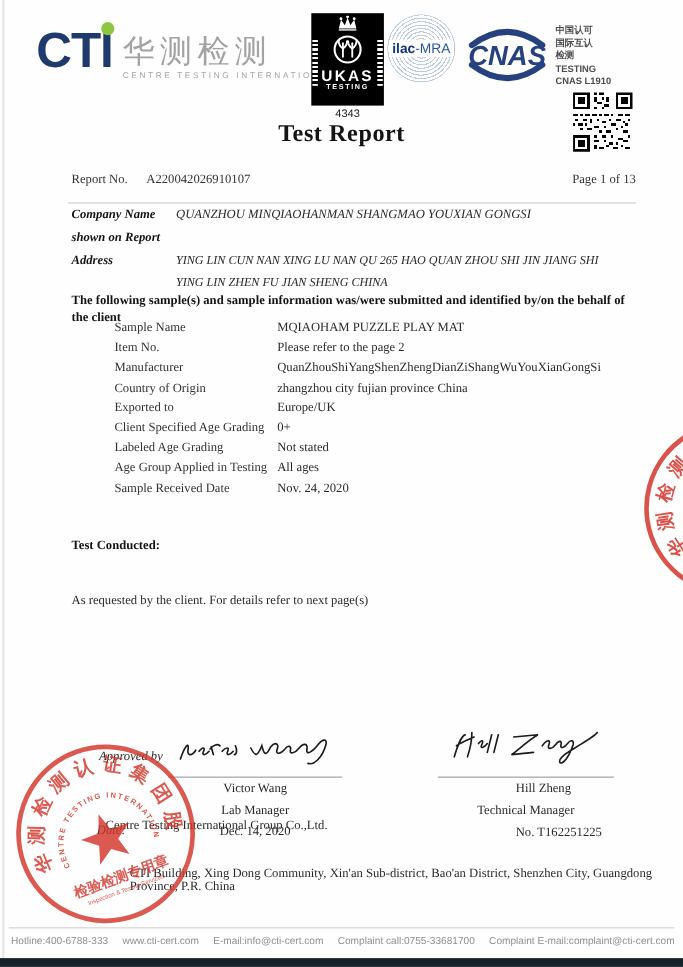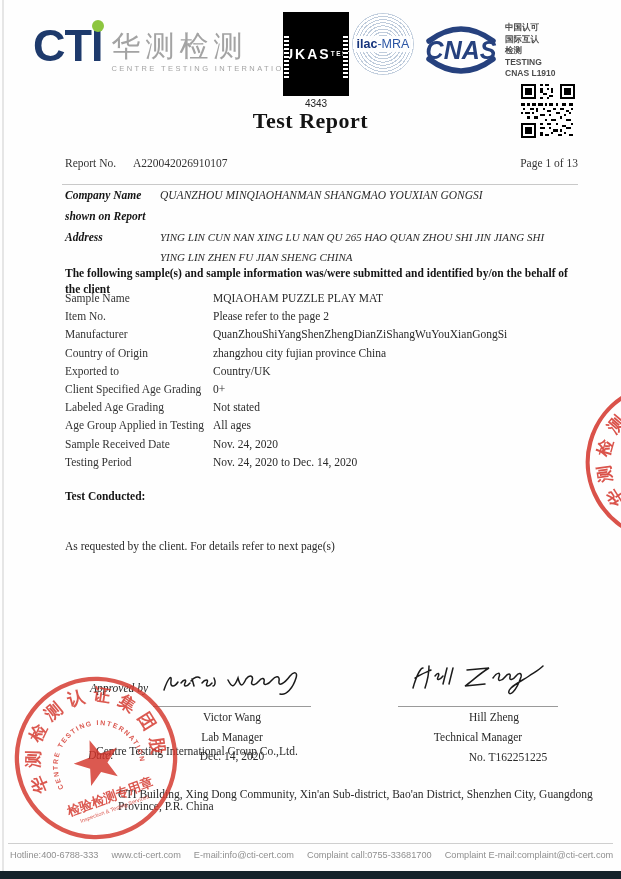--- a/index.html
+++ b/index.html
@@ -11,21 +11,21 @@
   
   .cti-logo{position:absolute;left:33px;top:22px;display:flex;align-items:flex-start;}
   .cti-word{position:relative;font-family:"Liberation Sans",sans-serif;font-weight:bold;
             font-size:45px;line-height:48px;color:#1e3a6c;letter-spacing:-1px;}
   .cti-dot{position:absolute;right:-1px;top:-2px;width:12px;height:12px;border-radius:50%;background:#8dc63f;}
   .cti-right{margin-left:9px;padding-top:9px;}
   .cti-cn{font-size:29px;line-height:30px;color:#a3a3a3;letter-spacing:5px;font-family:"DejaVu Sans",sans-serif;}
   .cti-sub{font-family:"Liberation Sans",sans-serif;font-size:7.5px;color:#a3a3a3;letter-spacing:2.4px;margin-top:3px;}
 
   .ukas{position:absolute;left:283px;top:12px;width:66px;height:84px;background:#000;color:#fff;
-        display:flex;flex-direction:row;align-items:center;}
+        display:flex;flex-direction:column;align-items:center;}
   .ukas .ticks{position:absolute;top:22px;width:5px;height:44px;
         background:repeating-linear-gradient(#000 0 2px,#fff 2px 4px);}
   .ukas .t-l{left:1px;} .ukas .t-r{right:1px;}
   .ukas-word{font-family:"Liberation Sans",sans-serif;font-weight:bold;font-size:14px;letter-spacing:2px;line-height:14px;}
   .ukas-sub{font-family:"Liberation Sans",sans-serif;font-weight:bold;font-size:6.5px;letter-spacing:1.5px;line-height:8px;}
   .ukas-num{position:absolute;left:283px;top:98px;width:66px;text-align:center;
             font-family:"Liberation Sans",sans-serif;font-size:10px;color:#222;}
 
   .ilac{position:absolute;left:352px;top:13px;width:62px;height:62px;border-radius:50%;
         background:repeating-radial-gradient(circle at 50% 50%, #ffffff 0 2.1px, #bfccdc 2.1px 3.1px);
@@ -51,21 +51,21 @@
 
   
   .abs{position:absolute;white-space:nowrap;font-size:11.5px;font-style:italic;}
   .lbl{font-weight:bold;color:#141414;}
   .intro{position:absolute;left:65px;top:266px;width:515px;font-size:11.5px;font-weight:bold;
          color:#141414;line-height:15.5px;white-space:normal;}
 
   
   .sample-table{position:absolute;left:65px;top:292px;width:520px;}
   .sample-row{display:flex;height:18.2px;font-size:11.5px;}
-  .sample-label{width:148px;color:#333;}
+  .sample-label{width:148px;color:#333;margin-left:39px;}
   .sample-value{flex:1;color:#2a2a2a;}
 
   .tc-head{position:absolute;left:65px;top:490px;font-size:11.5px;font-weight:bold;color:#141414;}
   .tc-body{position:absolute;left:65px;top:540px;font-size:11.5px;}
 
   
   .sig-line{position:absolute;height:1px;background:#9a9a9a;}
   .sig-center{position:absolute;text-align:center;font-size:11.5px;color:#2a2a2a;}
   .sig-svg{position:absolute;}
   .sig-svg path{fill:none;stroke:#1b1b1b;stroke-width:1.5;stroke-linecap:round;}
@@ -210,41 +210,37 @@
     <div class="sample-row">
       <span class="sample-label">Manufacturer</span>
       <span class="sample-value">QuanZhouShiYangShenZhengDianZiShangWuYouXianGongSi</span>
     </div>
     <div class="sample-row">
       <span class="sample-label">Country of Origin</span>
       <span class="sample-value">zhangzhou city fujian province China</span>
     </div>
     <div class="sample-row">
       <span class="sample-label">Exported to</span>
-      <span class="sample-value">Country/UK</span>
+      <span class="sample-value">Europe/UK</span>
     </div>
     <div class="sample-row">
       <span class="sample-label">Client Specified Age Grading</span>
       <span class="sample-value">0+</span>
     </div>
     <div class="sample-row">
       <span class="sample-label">Labeled Age Grading</span>
       <span class="sample-value">Not stated</span>
     </div>
     <div class="sample-row">
       <span class="sample-label">Age Group Applied in Testing</span>
       <span class="sample-value">All ages</span>
     </div>
     <div class="sample-row">
       <span class="sample-label">Sample Received Date</span>
       <span class="sample-value">Nov. 24, 2020</span>
-    </div>
-    <div class="sample-row">
-      <span class="sample-label">Testing Period</span>
-      <span class="sample-value">Nov. 24, 2020 to Dec. 14, 2020</span>
     </div>
   </div>
 
   <div class="tc-head">Test Conducted:</div>
   <div class="tc-body">As requested by the client. For details refer to next page(s)</div>
 
   <div class="abs" style="left:90px;top:682px;">Approved by</div>
   <div class="abs" style="left:88px;top:749px;">Date:</div>
 
   <svg class="sig-svg" style="left:158px;top:666px;" width="150" height="40" viewBox="0 0 150 40">

